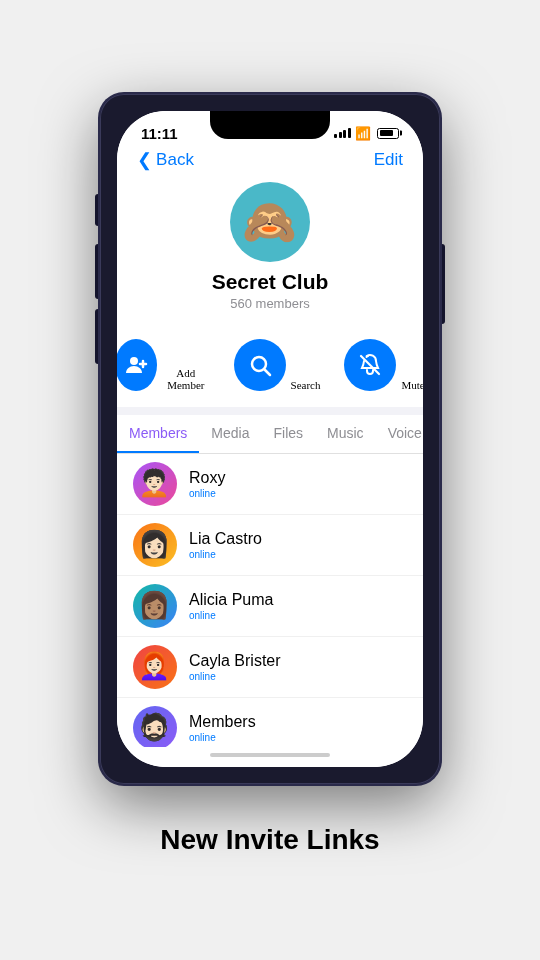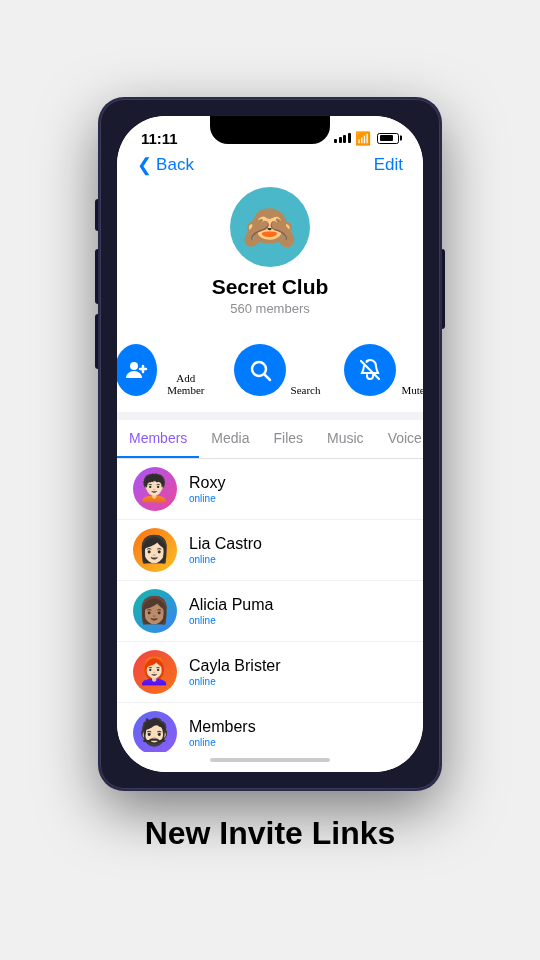--- a/index.html
+++ b/index.html
@@ -352,22 +352,22 @@
       height: 4px;
       background: #000;
       border-radius: 2px;
       opacity: 0.2;
     }
 
     
     .bottom-title {
       width: 540px;
       text-align: center;
-      padding: 26px 20px 30px;
-      font-size: 32px;
+      padding: 40px 20px 30px;
+      font-size: 28px;
       font-weight: 800;
       color: #000;
       line-height: 1.15;
     }
   </style>
 </head>
 <body>
 
 <div class="phone-wrapper">
   <div class="btn-left-top"></div>

